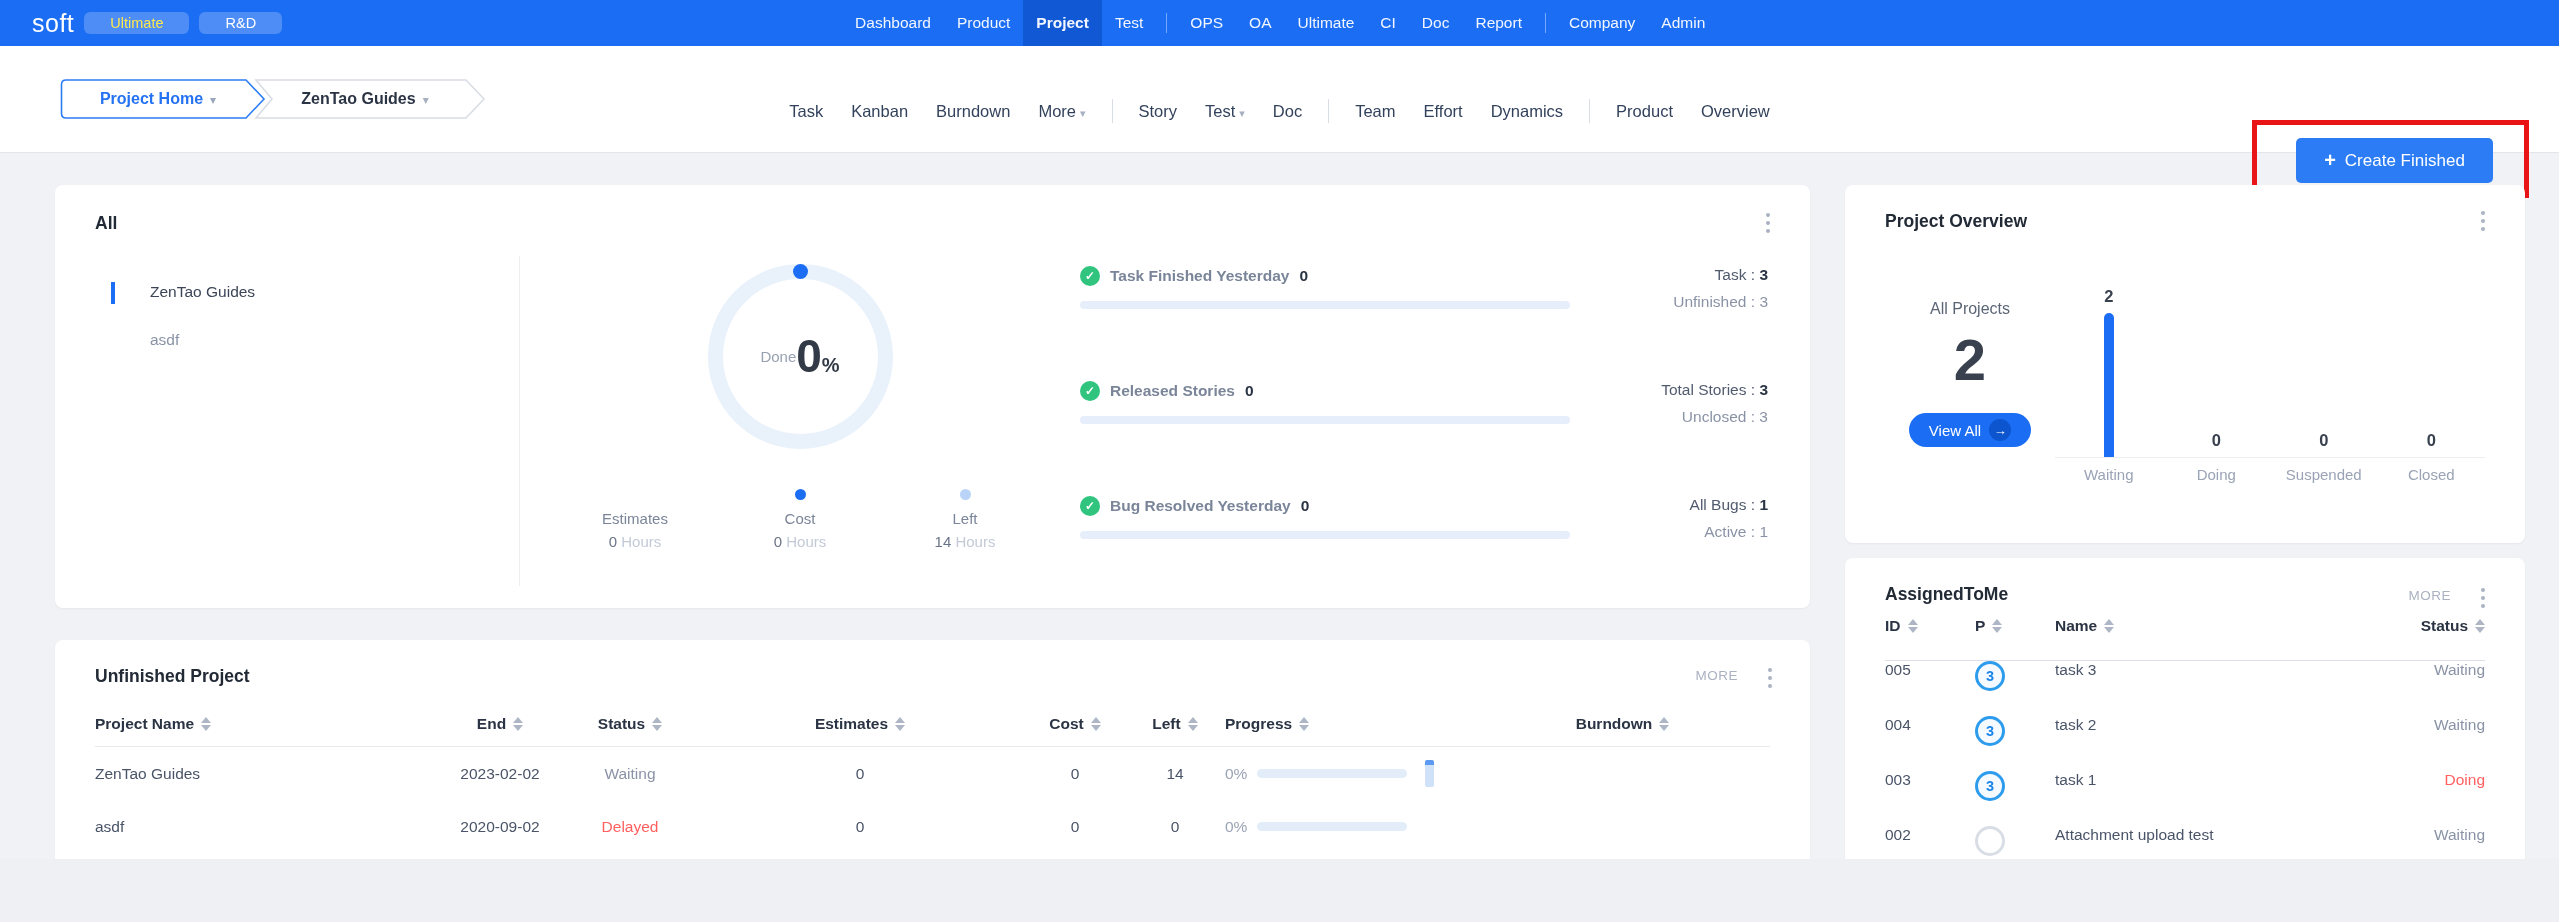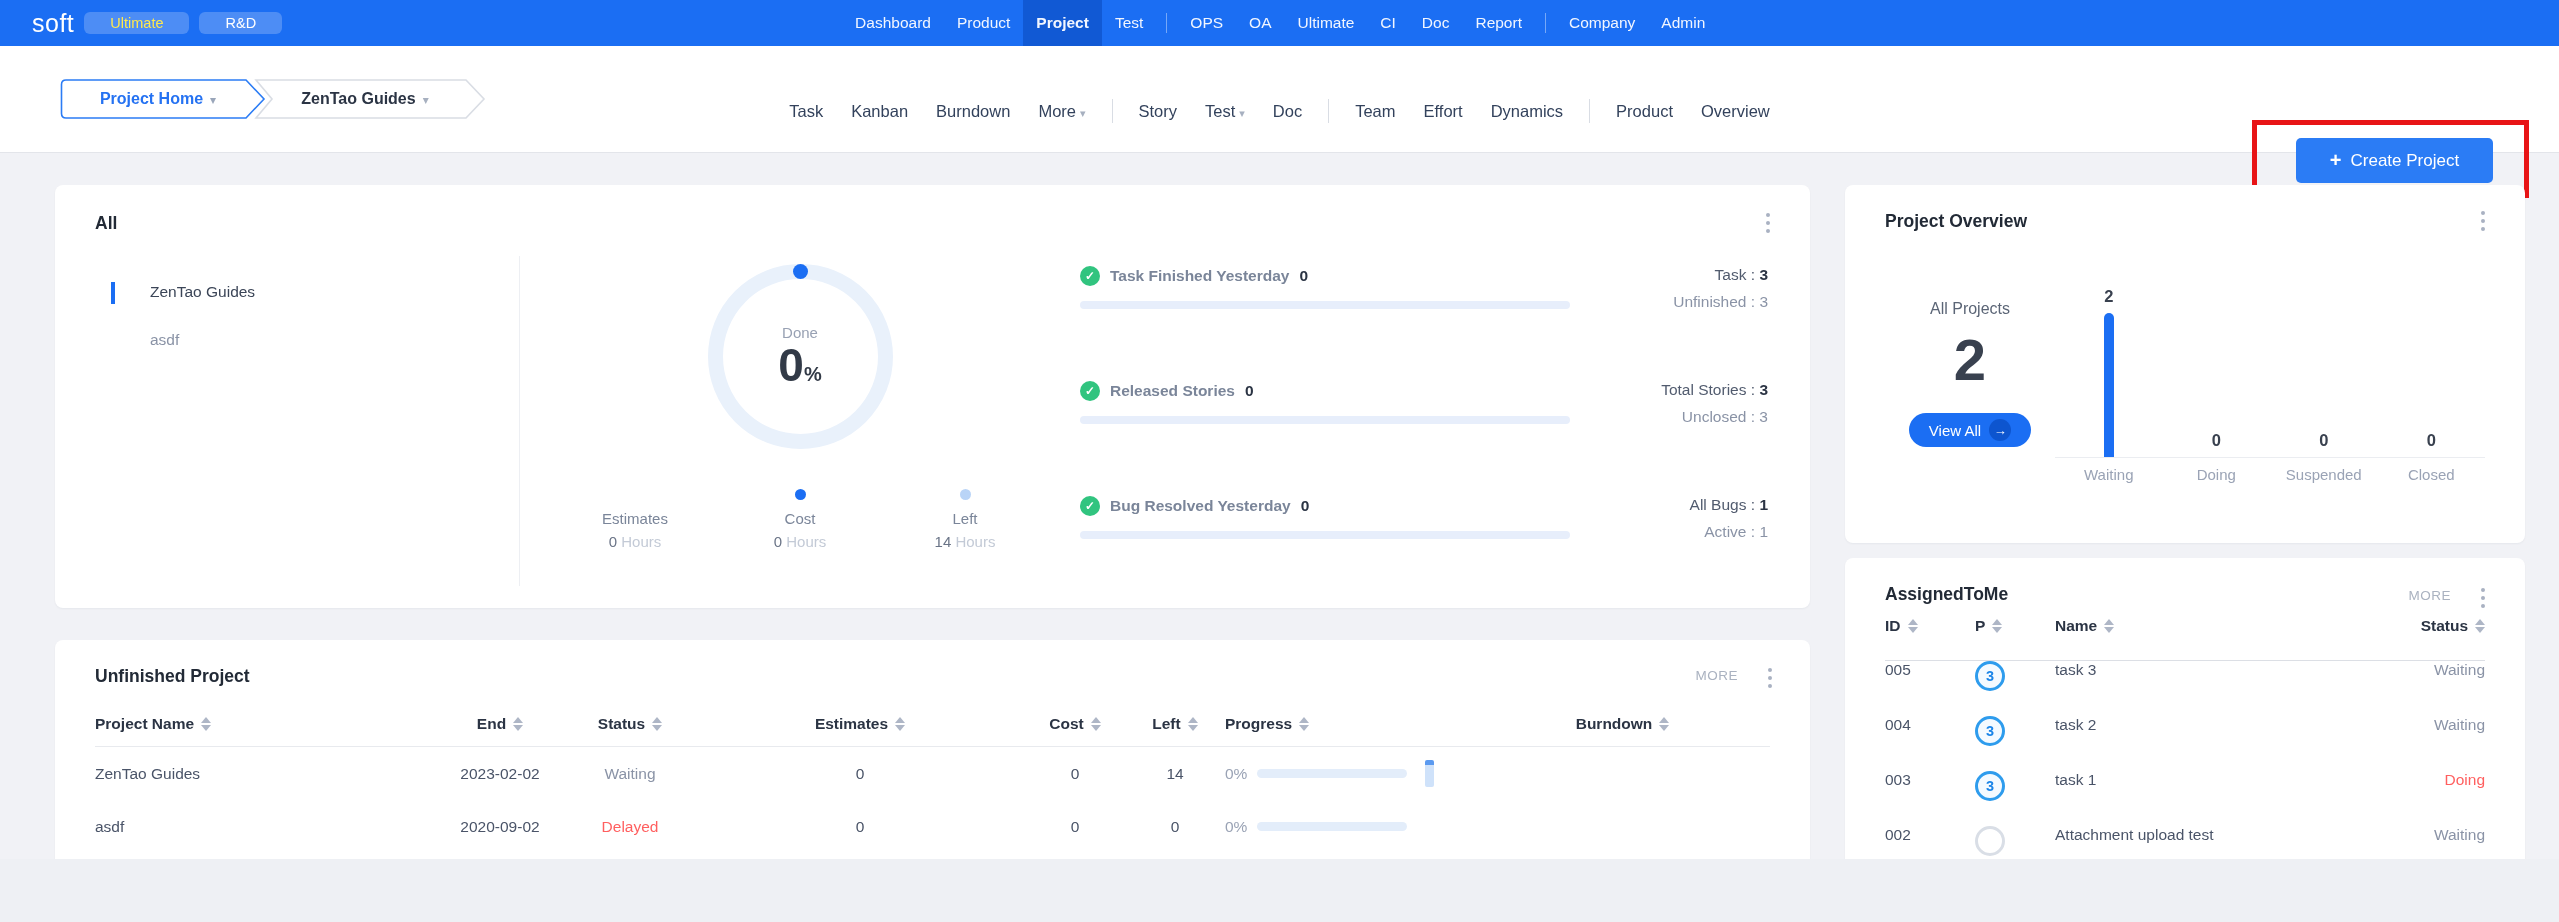--- a/index.html
+++ b/index.html
@@ -62,21 +62,21 @@
   #allPanel { left:55px; top:185px; width:1755px; height:423px; padding:28px 40px; }
   #allPanel .kebab { right:36px; top:24px; }
   .all-body { display:flex; margin-top:22px; height:330px; }
   .proj-list { width:425px; border-right:1px solid #edeff3; padding-top:12px; }
   .pl-item { position:relative; padding:15px 0 15px 55px; font-size:15.5px; color:#8a93a6; cursor:pointer; }
   .pl-item.active { color:#3b4557; }
   .pl-item.active::before { content:""; position:absolute; left:16px; top:14px; width:4px; height:22px; background:#1b6ef3; }
   .donut-col { width:560px; display:flex; flex-direction:column; align-items:center; }
   .donut-wrap { position:relative; width:185px; height:185px; margin-top:8px; }
   .donut { width:185px; height:185px; border-radius:50%; border:15px solid #e9f1fb;
-           display:flex; flex-direction:column; align-items:center; justify-content:center; }
+           display:flex; flex-direction:row; align-items:center; justify-content:center; }
   .donut-dot { position:absolute; left:calc(50% - 7px); top:0; width:15px; height:15px; border-radius:50%; background:#1b6ef3; }
   .donut-label { font-size:15px; color:#98a1b3; }
   .donut-val { font-size:46px; font-weight:bold; color:#323a47; line-height:1.05; }
   .donut-val small { font-size:20px; }
   .legend { display:flex; width:480px; justify-content:space-between; margin-top:40px; }
   .leg-item { width:150px; text-align:center; }
   .leg-dot { width:11px; height:11px; border-radius:50%; display:inline-block; margin-bottom:6px; }
   .leg-dot.none { visibility:hidden; }
   .leg-name { font-size:15px; color:#7a8599; }
   .leg-val { font-size:15px; color:#6a7487; margin-top:6px; }
@@ -300,21 +300,21 @@
           <path d="M2 1 H212 L230 20 L212 39 H2 L18 20 Z" fill="#ffffff" stroke="#d9dde4" stroke-width="1.6"></path>
         </svg>
         <span class="ctext">
           <span>ZenTao Guides</span>
           <span class="caret-g"></span>
         </span>
       </div>
     </div>
     <button class="create-btn">
       <span class="plus-ic"></span>
-      <span>Create Project</span>
+      <span>Create Finished</span>
     </button>
     <div class="red-annot"></div>
   </div>
 
   <div class="panel" id="allPanel">
     <div class="panel-title">All</div>
     <div class="kebab">
         <i></i>
         <i></i>
         <i></i>

